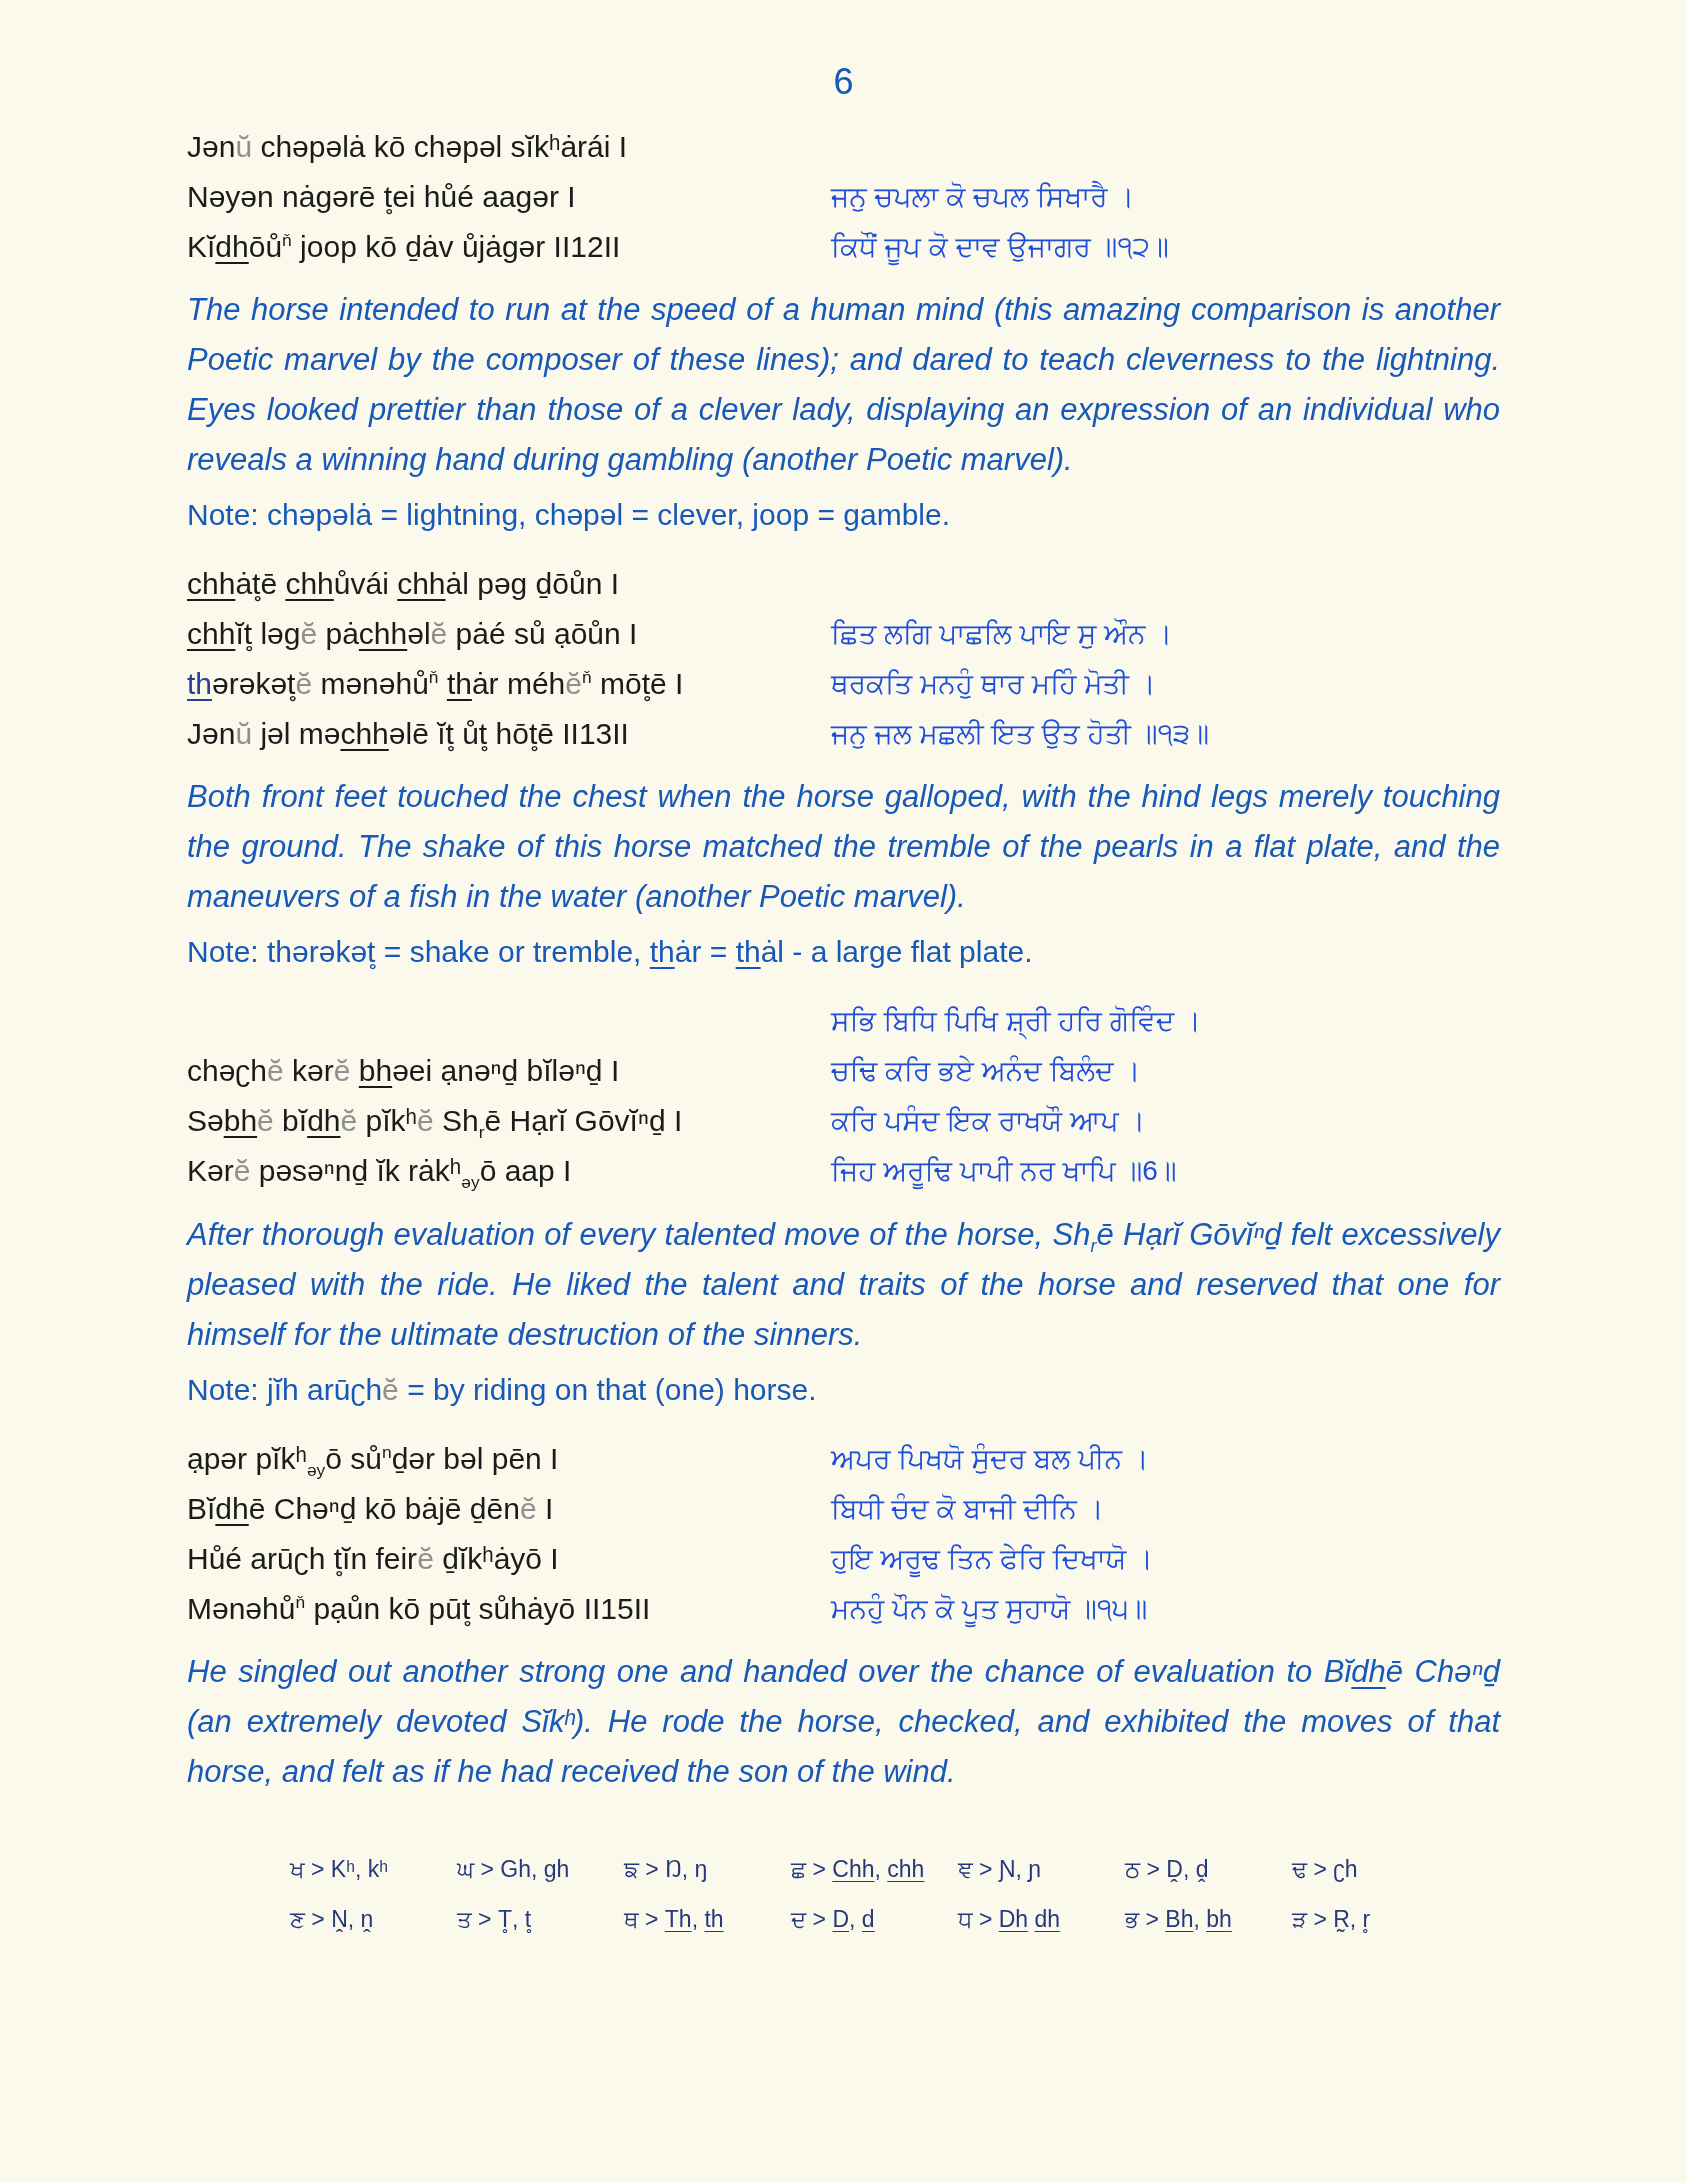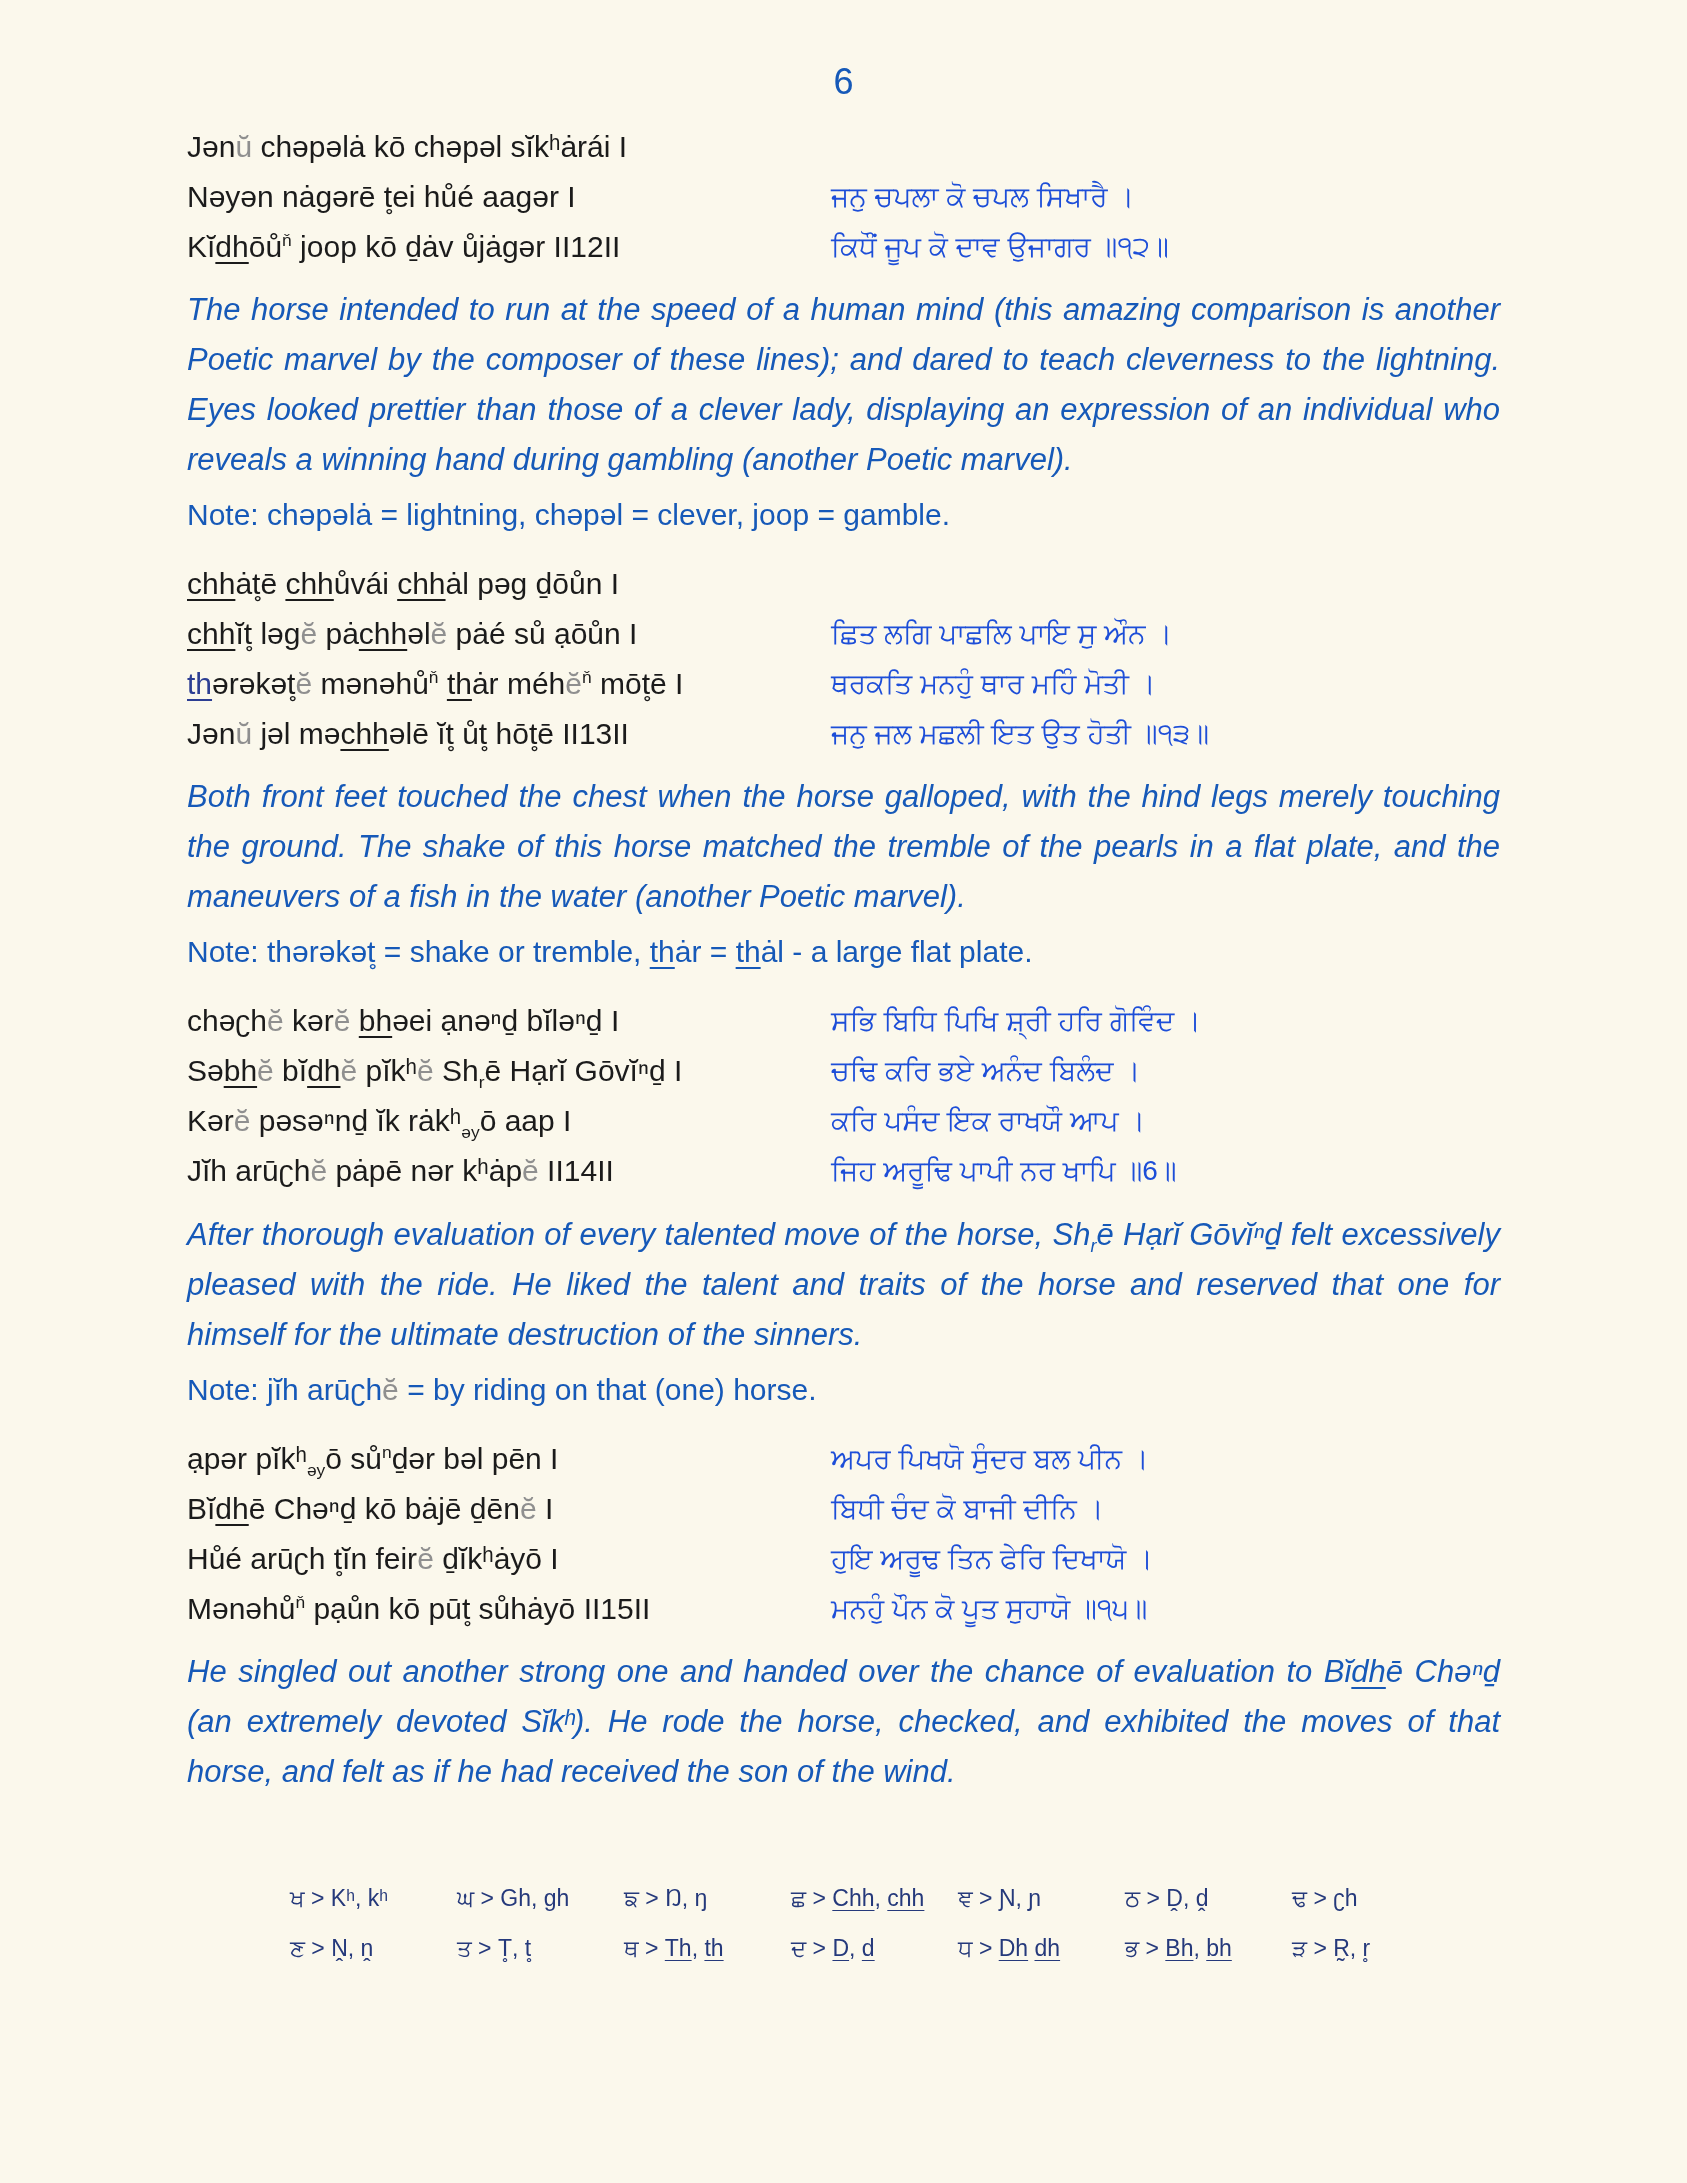--- a/index.html
+++ b/index.html
@@ -57,21 +57,21 @@
     text-decoration-thickness:1.7px;
     text-underline-offset:5.3px;
   }
   sup{font-size:.58em;vertical-align:super;line-height:0;}
   sub{font-size:.58em;vertical-align:sub;line-height:0;}
   
   em{font-style:normal;color:var(--gray);}
   
   b{font-weight:normal;color:var(--hl);}
   .legend{
-    margin:88px 0 0 103px;
+    margin:59px 0 0 103px;
     color:var(--navy);
   }
   .lrow{
     display:grid;
     grid-template-columns:repeat(7,167px);
     font-size:23px;line-height:26.5px;
   }
   .lrow + .lrow{margin-top:24px;}
   .lrow u{text-underline-offset:4px;text-decoration-thickness:1.3px;}
   .lentry{white-space:nowrap;}
@@ -111,21 +111,20 @@
     </div>
   </section>
   <p class="trans">Both front feet touched the chest when the horse galloped, with the hind legs merely touching the ground. The shake of this horse matched the tremble of the pearls in a flat plate, and the maneuvers of a fish in the water (another Poetic marvel).</p>
   <p class="note">Note: thərəkət̥ = shake or tremble, <u>th</u>ȧr = <u>th</u>ȧl - a large flat plate.</p>
 
   <section class="verse">
     <div class="col-translit">
       <div class="tline">chəʗh<em>ĕ</em> kər<em>ĕ</em> <u>bh</u>əei ạnəⁿḏ bĭləⁿḏ I</div>
       <div class="tline">Sə<u>bh</u><em>ĕ</em> bĭ<u>dh</u><em>ĕ</em> pĭkʰ<em>ĕ</em> Sh<sub>r</sub>ē Hạrĭ Gōvĭⁿḏ I</div>
       <div class="tline">Kər<em>ĕ</em> pəsəⁿnḏ ĭk rȧkʰ<sub>əy</sub>ō aap I</div>
-      <div class="tline">Jĭh arūʗh<em>ĕ</em> pȧpē nər kʰȧp<em>ĕ</em> II14II</div>
     </div>
     <div class="col-gurmukhi">
       <div class="gline">ਸਭਿ ਬਿਧਿ ਪਿਖਿ ਸ਼੍ਰੀ ਹਰਿ ਗੋਵਿੰਦ ।</div>
       <div class="gline">ਚਢਿ ਕਰਿ ਭਏ ਅਨੰਦ ਬਿਲੰਦ ।</div>
       <div class="gline">ਕਰਿ ਪਸੰਦ ਇਕ ਰਾਖਯੌ ਆਪ ।</div>
       <div class="gline">ਜਿਹ ਅਰੂਢਿ ਪਾਪੀ ਨਰ ਖਾਪਿ ॥6॥</div>
     </div>
   </section>
   <p class="trans">After thorough evaluation of every talented move of the horse, Sh<sub>r</sub>ē Hạrĭ Gōvĭⁿḏ felt excessively pleased with the ride. He liked the talent and traits of the horse and reserved that one for himself for the ultimate destruction of the sinners.</p>
   <p class="note">Note: jĭh arūʗh<em>ĕ</em> = by riding on that (one) horse.</p>

